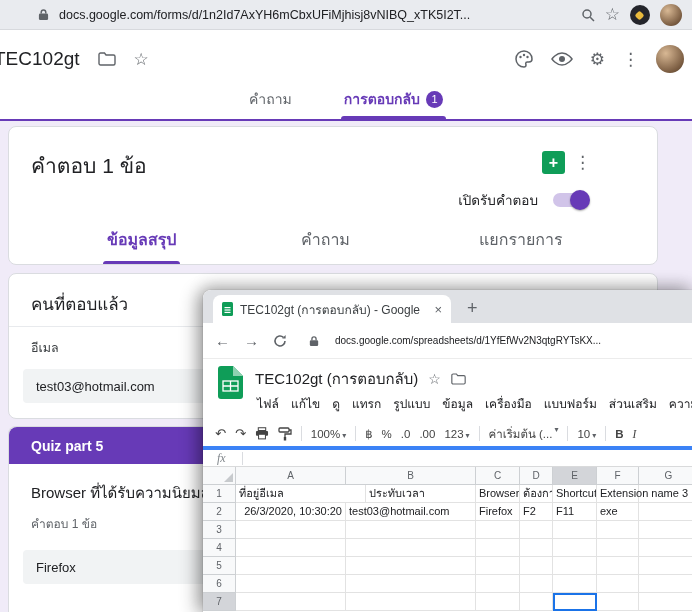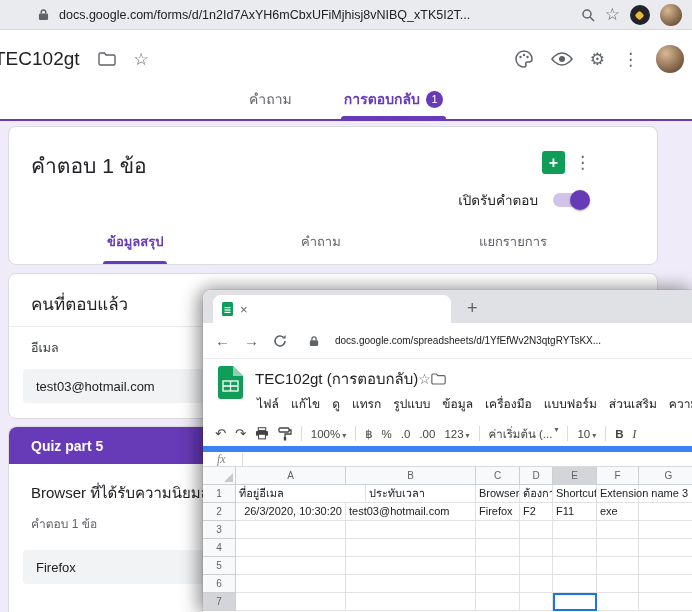--- a/index.html
+++ b/index.html
@@ -62,21 +62,21 @@
   .c1-sheet{position:absolute;right:92px;top:24px;width:23px;height:23px;background:var(--sheets-green);
             border-radius:3px;color:#fff;display:flex;align-items:center;justify-content:center;
             font-size:16px;font-weight:bold}
   .c1-more{position:absolute;right:66px;top:25px;font-size:17px;color:#5f6368}
   .c1-accept{position:absolute;right:70px;top:62px;display:flex;align-items:center;gap:15px;
              font-size:13.5px;color:#202124}
   .toggle{position:relative;width:34px;height:14px;border-radius:7px;background:#d1c4e9;display:inline-block}
   .toggle .knob{position:absolute;right:-3px;top:-3px;width:20px;height:20px;border-radius:50%;
                 background:var(--forms-purple);box-shadow:0 1px 2px rgba(0,0,0,.35)}
   .subtabs{position:absolute;left:0;right:0;bottom:0;height:38px}
-  .subtab{position:absolute;bottom:0;padding:0 4px 12px;font-size:13px;color:#5f6368}
+  .subtab{position:absolute;bottom:0;padding:0 4px 12px;font-size:16px;color:#5f6368}
   .subtab.active{color:var(--forms-purple);font-weight:bold}
   .subtab.active::after{content:"";position:absolute;left:0;right:0;bottom:0;height:3px;
                         background:var(--forms-purple);border-radius:3px 3px 0 0}
   .st1{left:94px}.st2{left:288px}.st3{left:466px}
 
   .c2-heading{position:absolute;left:22px;top:16px;font-size:17px}
   .c2-div{position:absolute;left:0;right:0;top:52px;height:1px;background:#e8eaed}
   .c2-email-label{position:absolute;left:22px;top:64px;font-size:12.5px;color:#3c4043}
   .c2-row{position:absolute;left:14px;right:14px;top:95px;height:34px;background:#f1f3f4;
           border-radius:4px;display:flex;align-items:center;padding:0 13px;font-size:13px;box-sizing:border-box}
@@ -98,33 +98,33 @@
           align-items:center;gap:7px;padding:0 9px;font-size:12px;color:#3c4043;box-sizing:border-box}
   .sw-tab-title{flex:1;white-space:nowrap;overflow:hidden;text-overflow:ellipsis}
   .sw-tab-close{color:#5f6368;font-size:13px}
   .sw-newtab{margin-left:16px;font-size:18px;color:#5f6368;padding-bottom:4px}
   .sw-addr{height:36px;display:flex;align-items:center;gap:14px;padding:0 12px;
            border-bottom:1px solid #ececec;box-sizing:border-box;background:#fff}
   .sw-nav{font-size:15px;color:#5f6368}
   .sw-url{font-size:10px;white-space:nowrap;overflow:hidden;flex:1;margin-left:2px}
   .sw-apph{height:62px;position:relative;background:#fff}
   .sw-logo{position:absolute;left:15px;top:7px}
-  .sw-titlerow{margin-left:52px;padding-top:8px;display:flex;align-items:center;font-size:15px}
+  .sw-titlerow{margin-left:52px;padding-top:8px;display:flex;align-items:center;gap:10px;font-size:15px}
   .sw-titlerow .star-glyph{font-size:14px}
   .sw-menus{margin-left:48px;margin-top:3px;display:flex;white-space:nowrap;overflow:hidden}
   .sw-menu-item{font-size:12px;padding:0 6px;color:#202124}
   .sw-toolbar{height:25px;display:flex;align-items:center;gap:9px;padding-left:12px;font-size:11.5px;
               color:#444;background:#fff}
   .sw-sep{width:1px;height:15px;background:#dadce0}
   .tb-icon{color:#444;font-size:13px}
   .caret{font-size:8px;color:#5f6368;margin-left:2px}
   .tb-font{max-width:66px;white-space:nowrap;overflow:hidden}
   .tb-bold{font-weight:bold}
   .tb-italic{font-style:italic;font-family:"Liberation Serif",serif}
-  .sw-fx{height:21px;border-top:6px solid #3b82f6;border-bottom:1px solid #d9dadb;display:flex;
+  .sw-fx{height:21px;border-top:4px solid #3b82f6;border-bottom:1px solid #d9dadb;display:flex;
          align-items:center;background:#fff;box-sizing:border-box}
   .fx-label{font-style:italic;color:#80868b;font-size:12px;padding-left:14px;
             font-family:"Liberation Serif",serif}
   .fx-div{width:1px;height:13px;background:#dadce0;margin-left:16px}
 
   
   .sw-grid{position:relative;background:#fff;font-size:11px;height:145px;overflow:hidden}
   .g-row{display:flex;height:18px}
   .g-corner,.g-rowhead,.g-colhead{background:#f8f9fa;border-right:1px solid #cdd0d3;
         border-bottom:1px solid #cdd0d3;box-sizing:border-box;color:#5f6368;font-size:10px;
@@ -245,20 +245,21 @@
     <div class="sw-tabs">
       <div class="sw-tab">
         <span class="icon">
           <svg width="11" height="14" viewBox="0 0 11 14">
               <rect width="11" height="14" rx="1.5" fill="#0f9d58"></rect>
               <rect x="2.5" y="5" width="6" height="1.2" fill="#fff"></rect>
               <rect x="2.5" y="7.4" width="6" height="1.2" fill="#fff"></rect>
               <rect x="2.5" y="9.8" width="6" height="1.2" fill="#fff"></rect>
             </svg>
         </span>
+        <span class="sw-tab-title">TEC102gt (การตอบกลับ) - Google</span>
         <span class="sw-tab-close">×</span>
       </div>
       <span class="sw-newtab">+</span>
     </div>
 
     <div class="sw-addr">
       <span class="sw-nav">←</span>
       <span class="sw-nav">→</span>
       <span class="icon">
         <svg width="14" height="14" viewBox="0 0 14 14">

